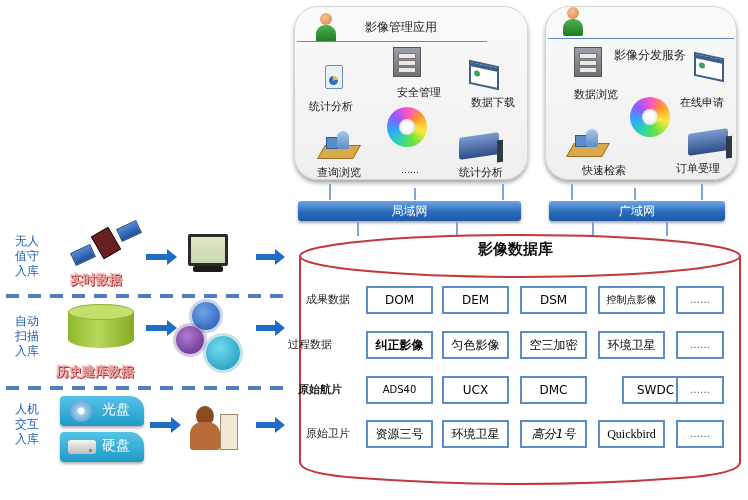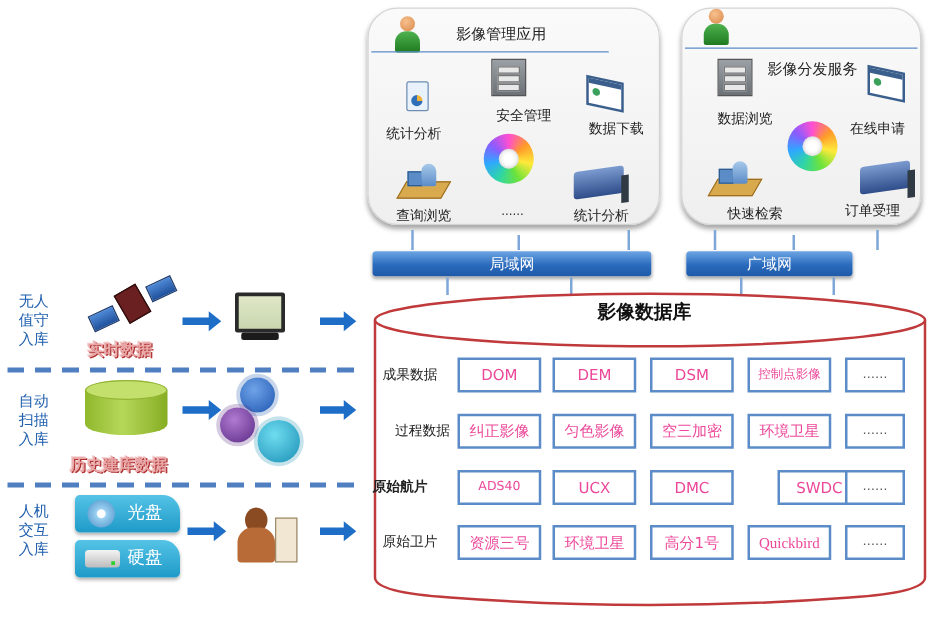--- a/index.html
+++ b/index.html
@@ -47,21 +47,21 @@
   .net-bar { position:absolute; height:20px; border-radius:3px;
              background:linear-gradient(#6ea6e4,#2a6bbd 55%,#1e5aa8); box-shadow:0 2px 3px rgba(0,0,0,.35);
              color:#fff; font-size:12px; text-align:center; line-height:20px; }
   .vline { position:absolute; width:2px; background:#7ea6d8; }
 
   
   #db-svg { position:absolute; left:0; top:0; }
   .db-title { position:absolute; font-size:15px; font-weight:bold; color:#111; }
   .row-label { position:absolute; font-size:11px; color:#222; white-space:nowrap; }
   .cell { position:absolute; width:67px; height:28px; border:2px solid #5b8cc8; box-sizing:border-box;
-          background:#fff; font-size:12px; text-align:center; line-height:24px; color:#ec4899; white-space:nowrap; overflow:hidden; }
+          background:#fff; font-size:12px; text-align:center; line-height:24px; color:#000000; white-space:nowrap; overflow:hidden; }
   .cell.small { font-size:10px; }
   .cell.serif { font-family:"Liberation Serif", serif; font-size:12px; }
   .cell.dots { font-size:10px; color:#555; }
 
   
   .side-label { position:absolute; font-size:12px; color:#1f5fae; line-height:15px; width:30px; text-align:center; }
   .dash { position:absolute; height:4px;
           background:repeating-linear-gradient(90deg,#4f7fc0 0 13px, transparent 13px 22px); }
   .arrow { position:absolute; height:6px; background:#1e6ec8; }
   .arrow::after { content:""; position:absolute; right:-9px; top:-5px; border-left:10px solid #1e6ec8;
@@ -165,56 +165,56 @@
 </div>
 
 <div class="vline" style="left:329px;top:184px;height:16px;"></div>
 <div class="vline" style="left:414px;top:188px;height:12px;"></div>
 <div class="vline" style="left:502px;top:184px;height:16px;"></div>
 <div class="vline" style="left:571px;top:184px;height:16px;"></div>
 <div class="vline" style="left:634px;top:188px;height:12px;"></div>
 <div class="vline" style="left:701px;top:184px;height:16px;"></div>
 
 <div class="net-bar" style="left:298px;top:201px;width:223px;">局域网</div>
-<div class="net-bar" style="left:549px;top:201px;width:133px;">广域网</div>
+<div class="net-bar" style="left:549px;top:201px;width:176px;">广域网</div>
 
 <div class="vline" style="left:357px;top:222px;height:14px;"></div>
 <div class="vline" style="left:456px;top:222px;height:14px;"></div>
 <div class="vline" style="left:592px;top:222px;height:14px;"></div>
 <div class="vline" style="left:666px;top:222px;height:14px;"></div>
 
 <svg id="db-svg" width="748" height="500">
   <path d="M 300 256 L 300 462 Q 300 474 360 478 Q 520 490 680 478 Q 740 474 740 462 L 740 256" fill="#ffffff" stroke="#c0393b" stroke-width="2"></path>
   <ellipse cx="520" cy="256" rx="220" ry="21" fill="#ffffff" stroke="#c0393b" stroke-width="2"></ellipse>
 </svg>
 <div class="db-title" style="left:478px;top:240px;">影像数据库</div>
 
 <div id="db-grid">
     <div class="row-label" style="left: 306px; top: 292px;">成果数据</div>
     <div class="cell" style="left: 366px; top: 286px;">DOM</div>
     <div class="cell" style="left: 442px; top: 286px;">DEM</div>
     <div class="cell" style="left: 520px; top: 286px;">DSM</div>
     <div class="cell small" style="left: 598px; top: 286px;">控制点影像</div>
     <div class="cell dots" style="left: 676px; top: 286px; width: 48px;">……</div>
-    <div class="row-label" style="left: 288px; top: 337px; margin-left: 28px;">过程数据</div>
-    <div class="cell" style="left: 366px; top: 331px;">纠正影像</div>
+    <div class="row-label" style="left: 288px; top: 337px;">过程数据</div>
+    <div class="cell" style="left: 366px; top: 331px; font-weight: bold;">纠正影像</div>
     <div class="cell" style="left: 442px; top: 331px;">匀色影像</div>
     <div class="cell" style="left: 520px; top: 331px;">空三加密</div>
     <div class="cell" style="left: 598px; top: 331px;">环境卫星</div>
     <div class="cell dots" style="left: 676px; top: 331px; width: 48px;">……</div>
     <div class="row-label" style="left: 298px; top: 382px; font-weight: bold;">原始航片</div>
     <div class="cell small" style="left: 366px; top: 376px;">ADS40</div>
     <div class="cell" style="left: 442px; top: 376px;">UCX</div>
     <div class="cell" style="left: 520px; top: 376px;">DMC</div>
     <div class="cell" style="left: 598px; top: 376px; margin-left: 24px;">SWDC</div>
     <div class="cell dots" style="left: 676px; top: 376px; width: 48px;">……</div>
     <div class="row-label" style="left: 306px; top: 426px;">原始卫片</div>
     <div class="cell" style="left: 366px; top: 420px;">资源三号</div>
     <div class="cell" style="left: 442px; top: 420px;">环境卫星</div>
-    <div class="cell" style="left: 520px; top: 420px;">高分1号</div>
+    <div class="cell" style="left: 520px; top: 420px; font-style: italic;">高分1号</div>
     <div class="cell serif" style="left: 598px; top: 420px;">Quickbird</div>
     <div class="cell dots" style="left: 676px; top: 420px; width: 48px;">……</div>
   </div>
 
 <div class="side-label" style="left:12px;top:234px;">
   <div>无人</div>
   <div>值守</div>
   <div>入库</div>
 </div>
 <div class="satellite" style="left:70px;top:218px;">

